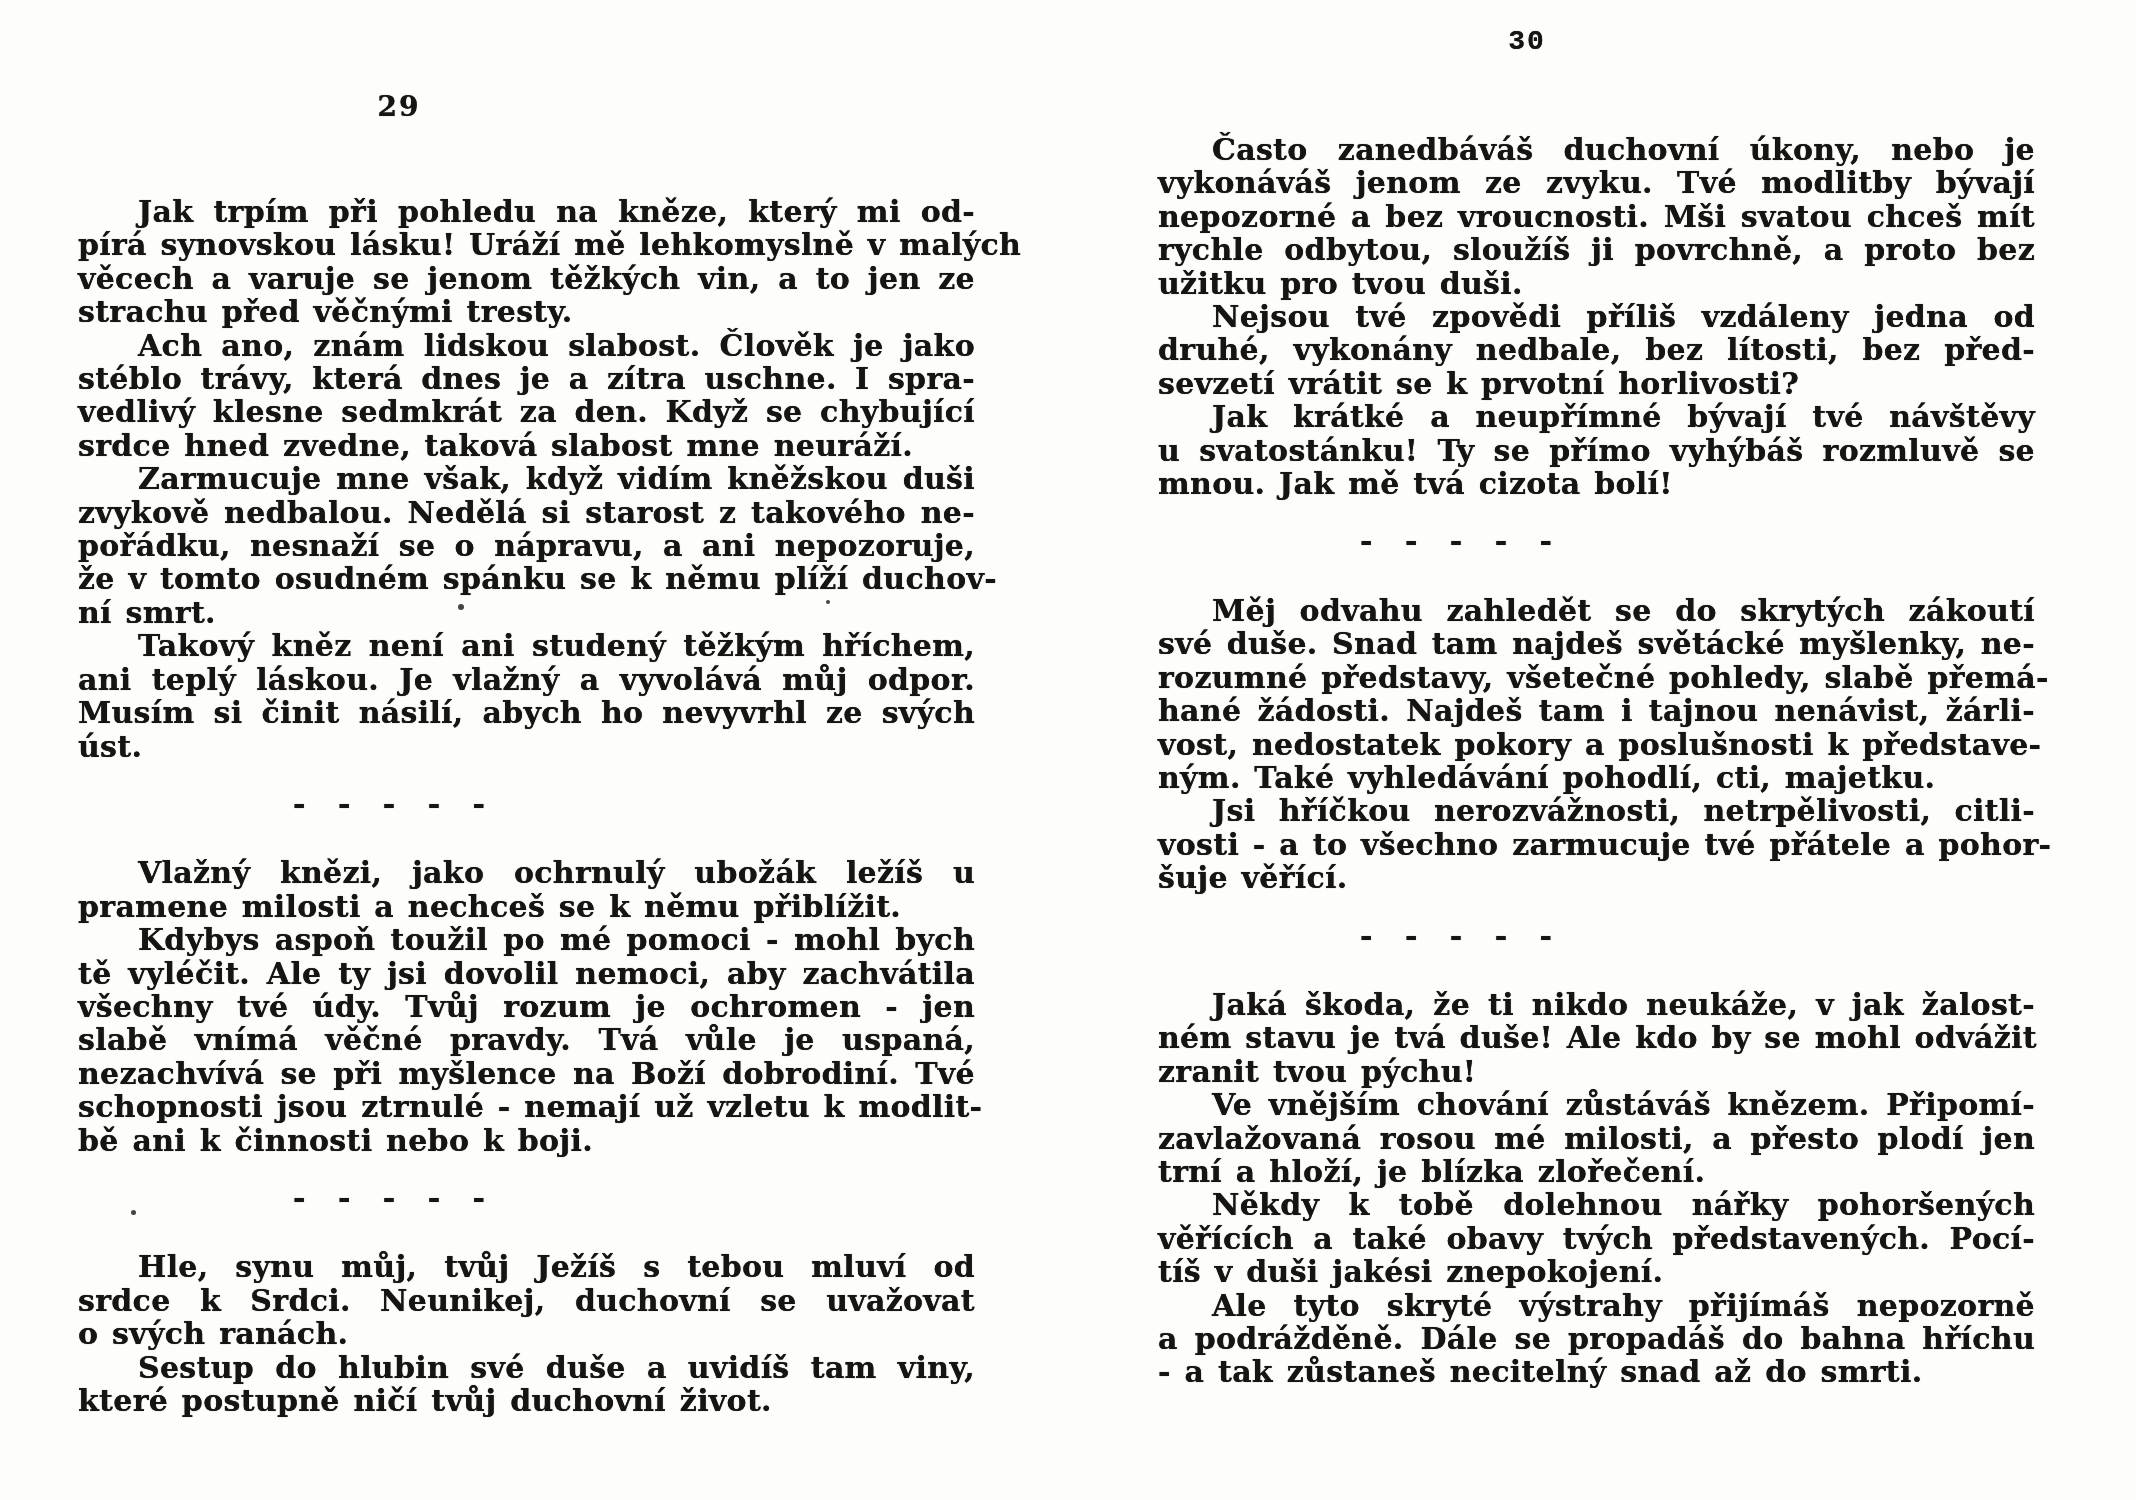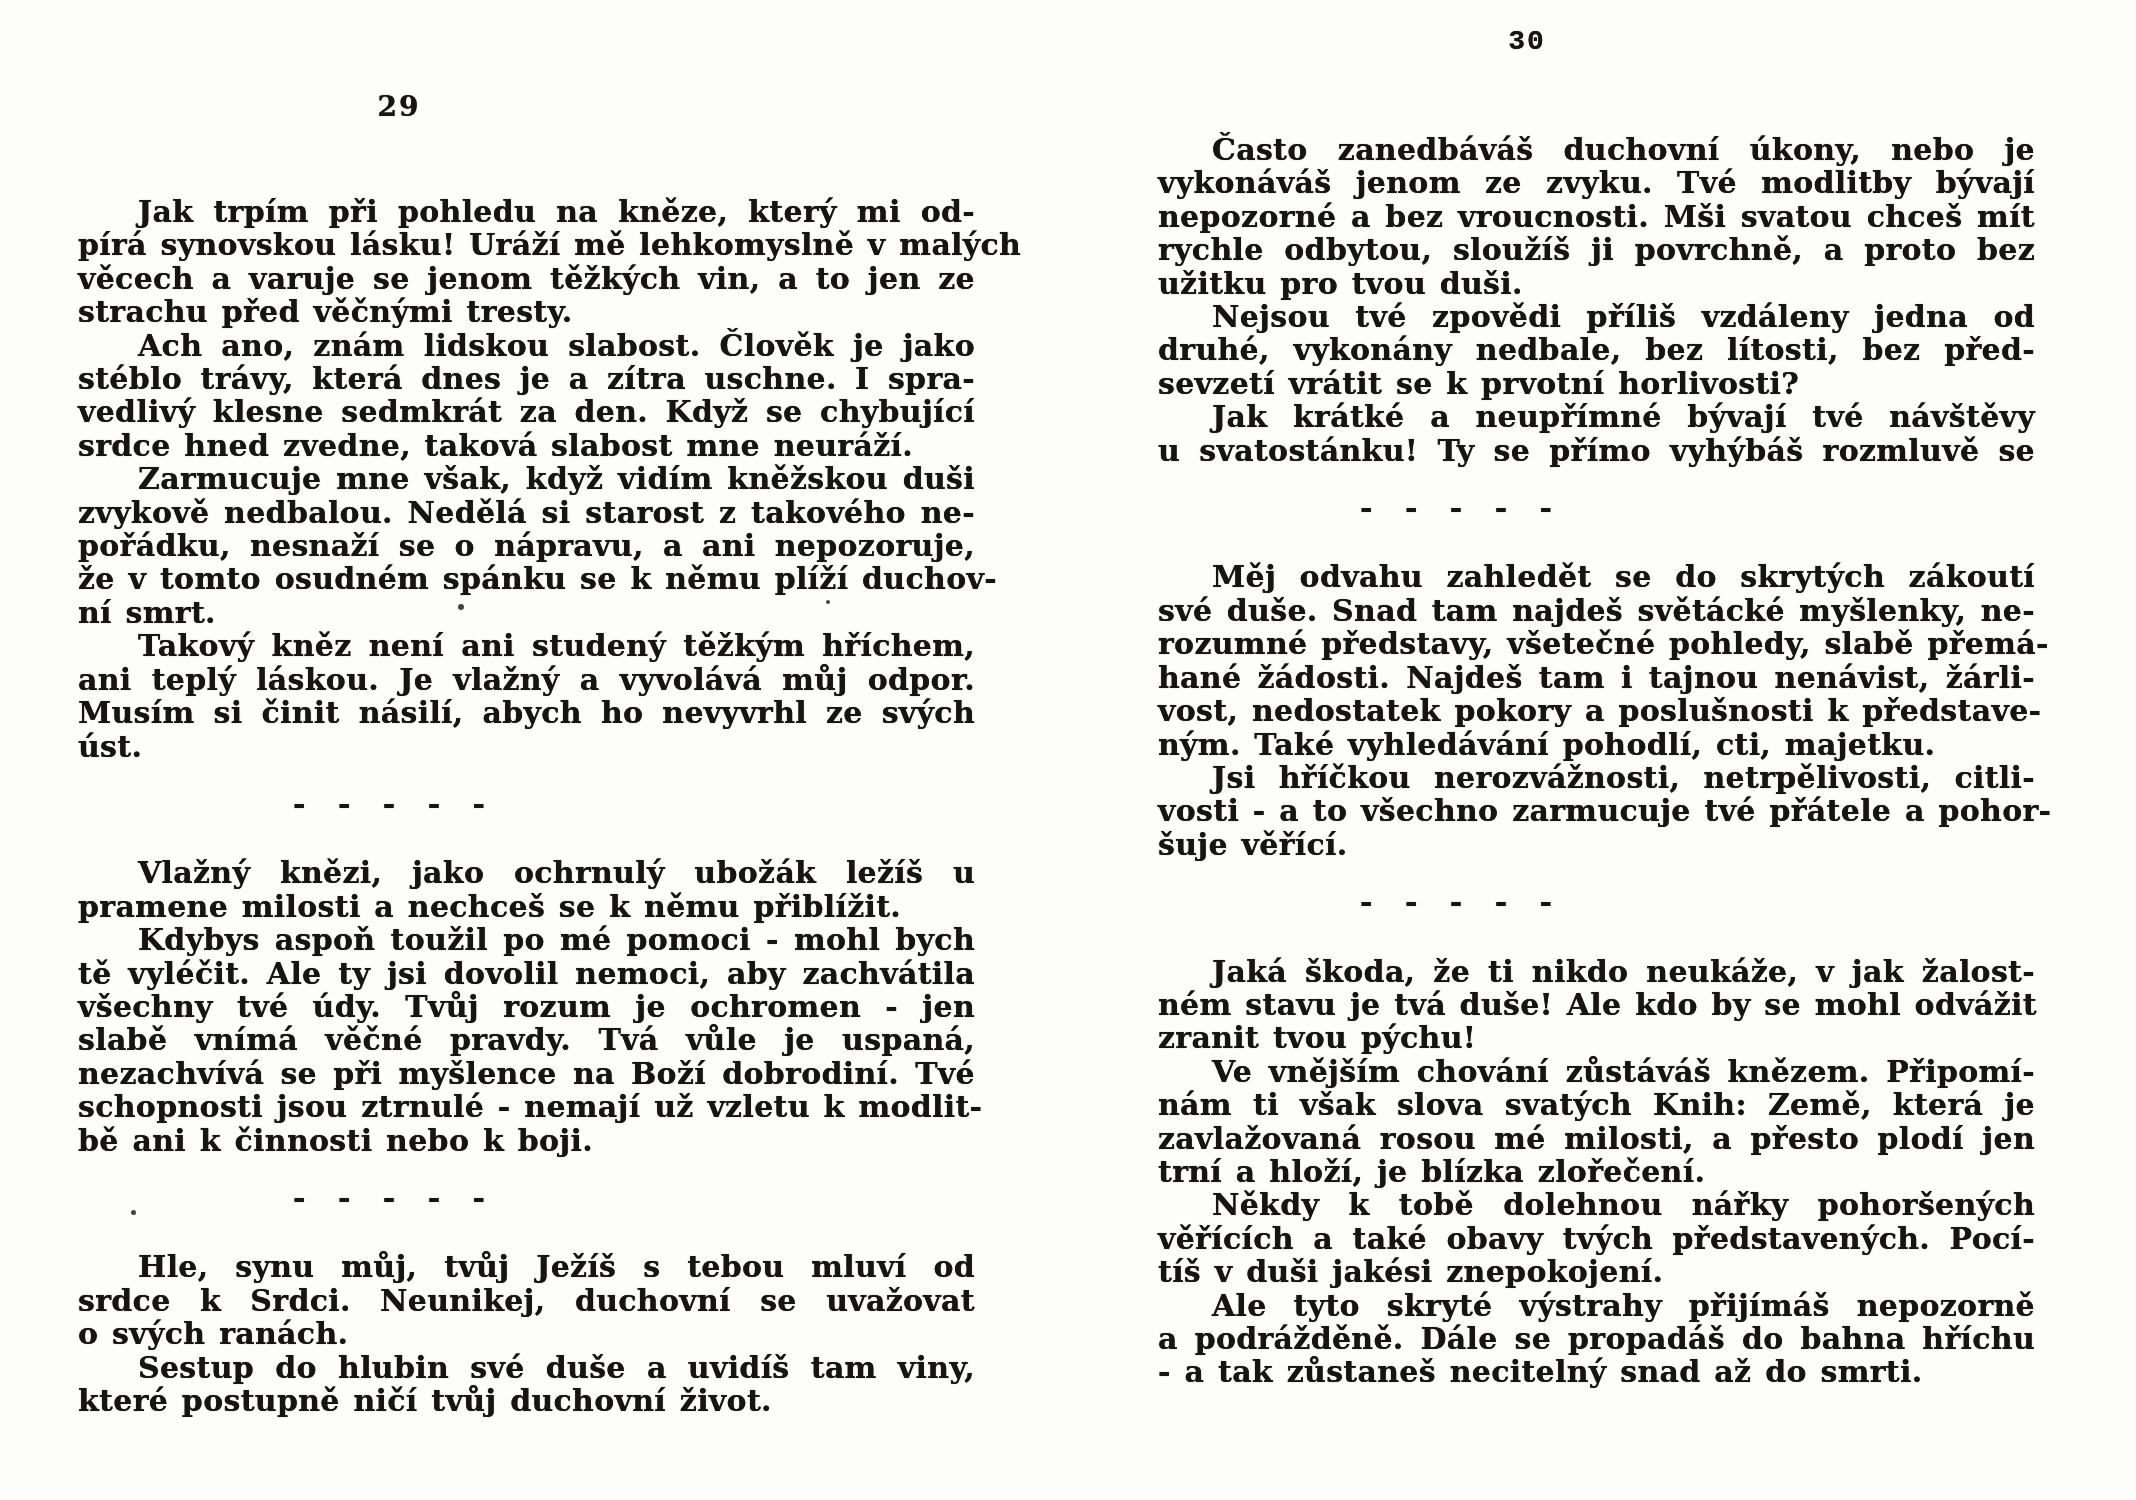--- a/index.html
+++ b/index.html
@@ -103,36 +103,36 @@
       <div class="line indent">Často zanedbáváš duchovní úkony, nebo je</div>
       <div class="line">vykonáváš jenom ze zvyku. Tvé modlitby bývají</div>
       <div class="line">nepozorné a bez vroucnosti. Mši svatou chceš mít</div>
       <div class="line">rychle odbytou, sloužíš ji povrchně, a proto bez</div>
       <div class="line last">užitku pro tvou duši.</div>
       <div class="line indent">Nejsou tvé zpovědi příliš vzdáleny jedna od</div>
       <div class="line">druhé, vykonány nedbale, bez lítosti, bez před-</div>
       <div class="line last">sevzetí vrátit se k prvotní horlivosti?</div>
       <div class="line indent">Jak krátké a neupřímné bývají tvé návštěvy</div>
       <div class="line">u svatostánku! Ty se přímo vyhýbáš rozmluvě se</div>
+      <div class="line last">mnou. Jak mě tvá cizota bolí!</div>
       <div class="line sep">- - - - -</div>
       <div class="line indent">Měj odvahu zahledět se do skrytých zákoutí</div>
       <div class="line">své duše. Snad tam najdeš světácké myšlenky, ne-</div>
       <div class="line">rozumné představy, všetečné pohledy, slabě přemá-</div>
       <div class="line">hané žádosti. Najdeš tam i tajnou nenávist, žárli-</div>
       <div class="line">vost, nedostatek pokory a poslušnosti k představe-</div>
       <div class="line last">ným. Také vyhledávání pohodlí, cti, majetku.</div>
       <div class="line indent">Jsi hříčkou nerozvážnosti, netrpělivosti, citli-</div>
       <div class="line">vosti - a to všechno zarmucuje tvé přátele a pohor-</div>
       <div class="line last">šuje věřící.</div>
       <div class="line sep">- - - - -</div>
       <div class="line indent">Jaká škoda, že ti nikdo neukáže, v jak žalost-</div>
       <div class="line">ném stavu je tvá duše! Ale kdo by se mohl odvážit</div>
       <div class="line last">zranit tvou pýchu!</div>
       <div class="line indent">Ve vnějším chování zůstáváš knězem. Připomí-</div>
-      <div class="line">nám ti však slova svatých Knih: Země, která je</div>
       <div class="line">zavlažovaná rosou mé milosti, a přesto plodí jen</div>
       <div class="line last">trní a hloží, je blízka zlořečení.</div>
       <div class="line indent">Někdy k tobě dolehnou nářky pohoršených</div>
       <div class="line">věřících a také obavy tvých představených. Pocí-</div>
       <div class="line last">tíš v duši jakési znepokojení.</div>
       <div class="line indent">Ale tyto skryté výstrahy přijímáš nepozorně</div>
       <div class="line">a podrážděně. Dále se propadáš do bahna hříchu</div>
       <div class="line last">- a tak zůstaneš necitelný snad až do smrti.</div>
     </div>
 

